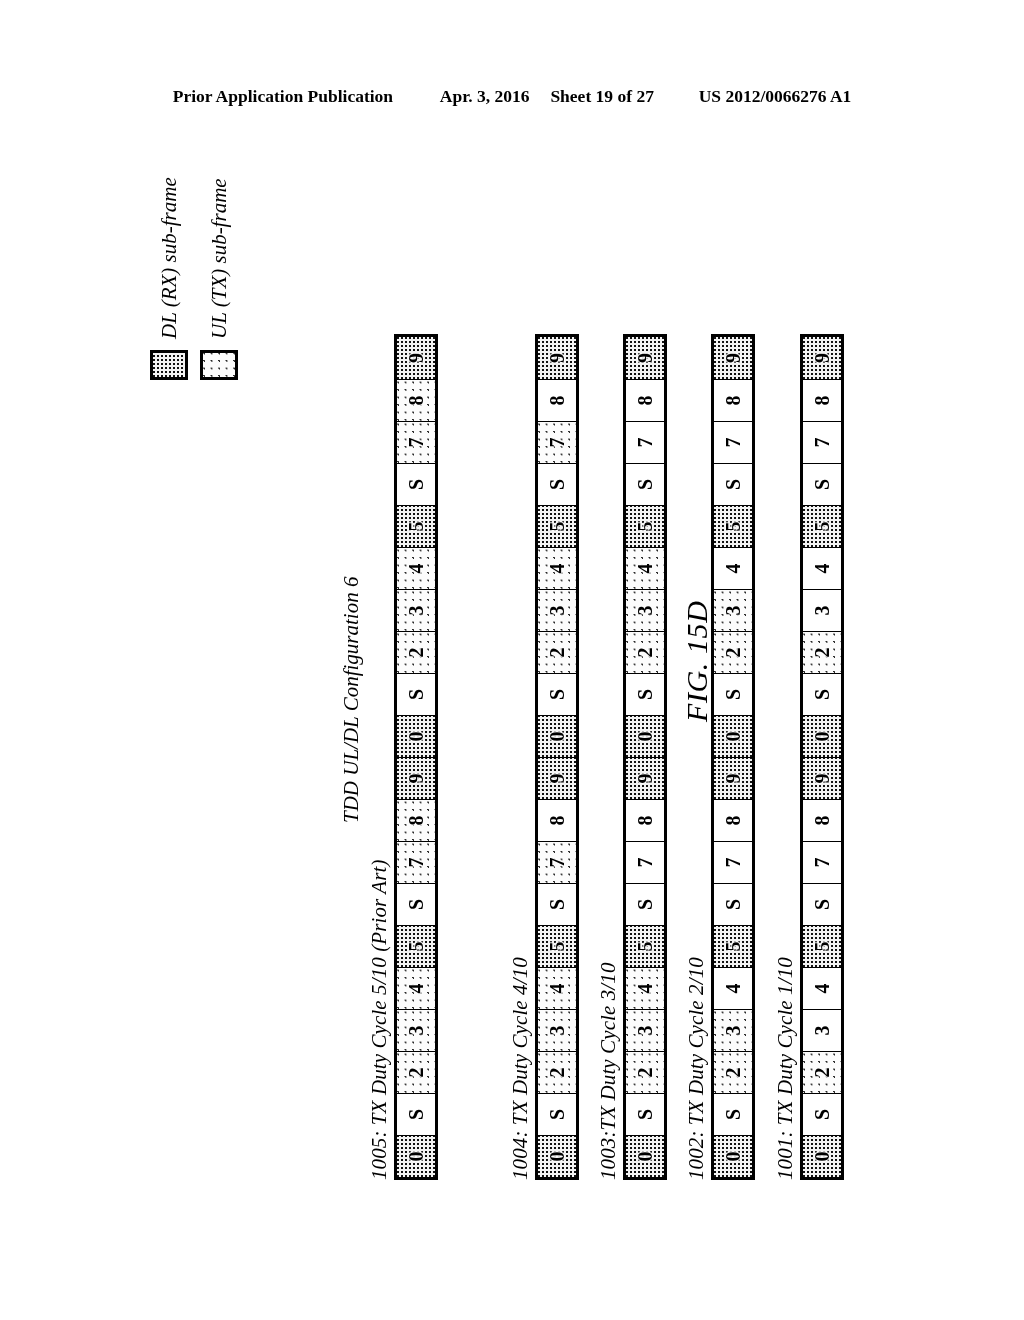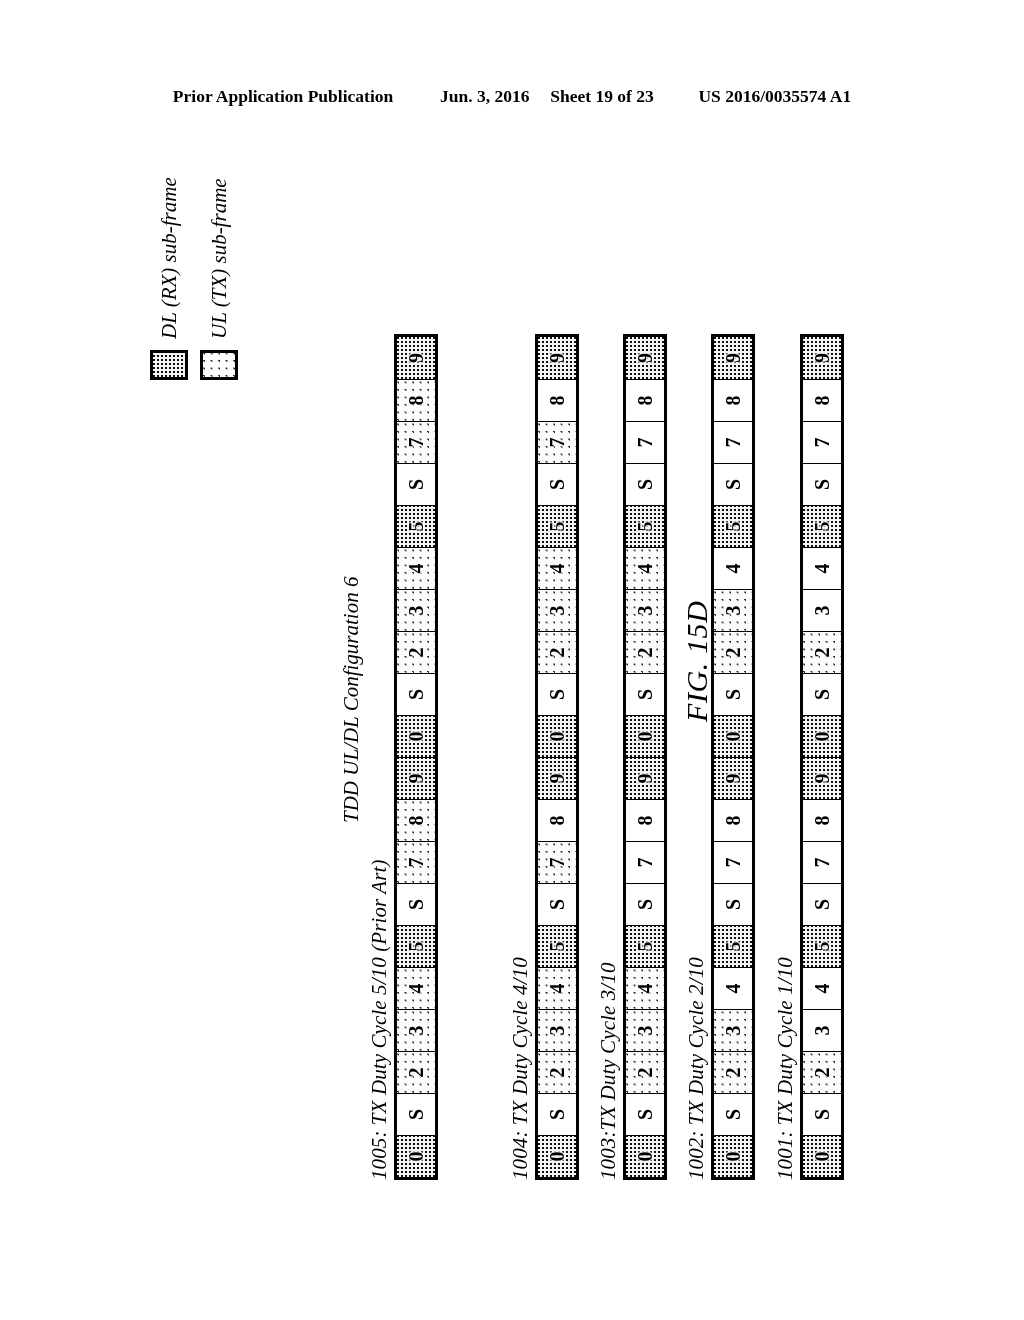--- a/index.html
+++ b/index.html
@@ -168,25 +168,25 @@
     font-size: 21px;
     color: #000;
   }
 </style>
 </head>
 <body>
 
 <div id="page-header">
   <span class="hdr-seg">Prior Application Publication</span>
   <span class="gap-a"></span>
-  <span class="hdr-seg">Jun. 3, 2016</span>
+  <span class="hdr-seg">Apr. 3, 2016</span>
   <span class="gap-b"></span>
-  <span class="hdr-seg">Sheet 19 of 23</span>
+  <span class="hdr-seg">Sheet 19 of 27</span>
   <span class="gap-c"></span>
-  <span class="hdr-seg">US 2016/0035574 A1</span>
+  <span class="hdr-seg">US 2012/0066276 A1</span>
 </div>
 
 <div id="figure-stage">
   <div id="figure-rot">
 
     <div id="rows-host">
         <div class="row" style="left: 140px; top: 800px;">
           <div class="row-label">1001: TX Duty Cycle 1/10</div>
           <div class="bar">
             <div class="cell dl">

